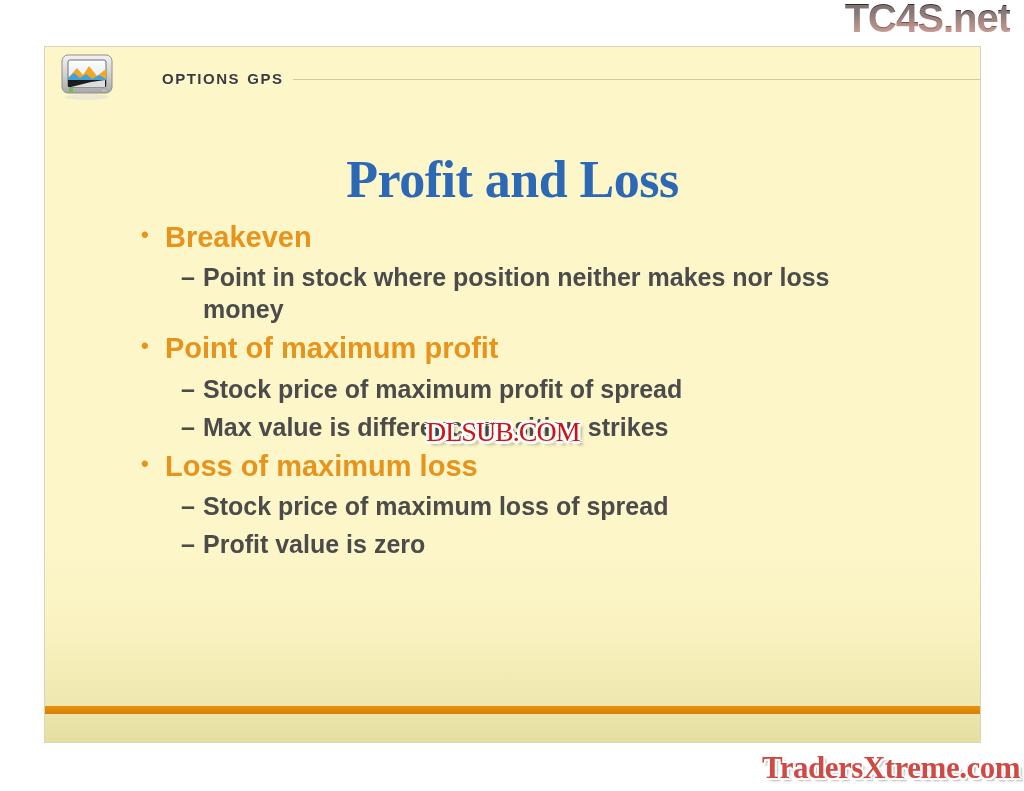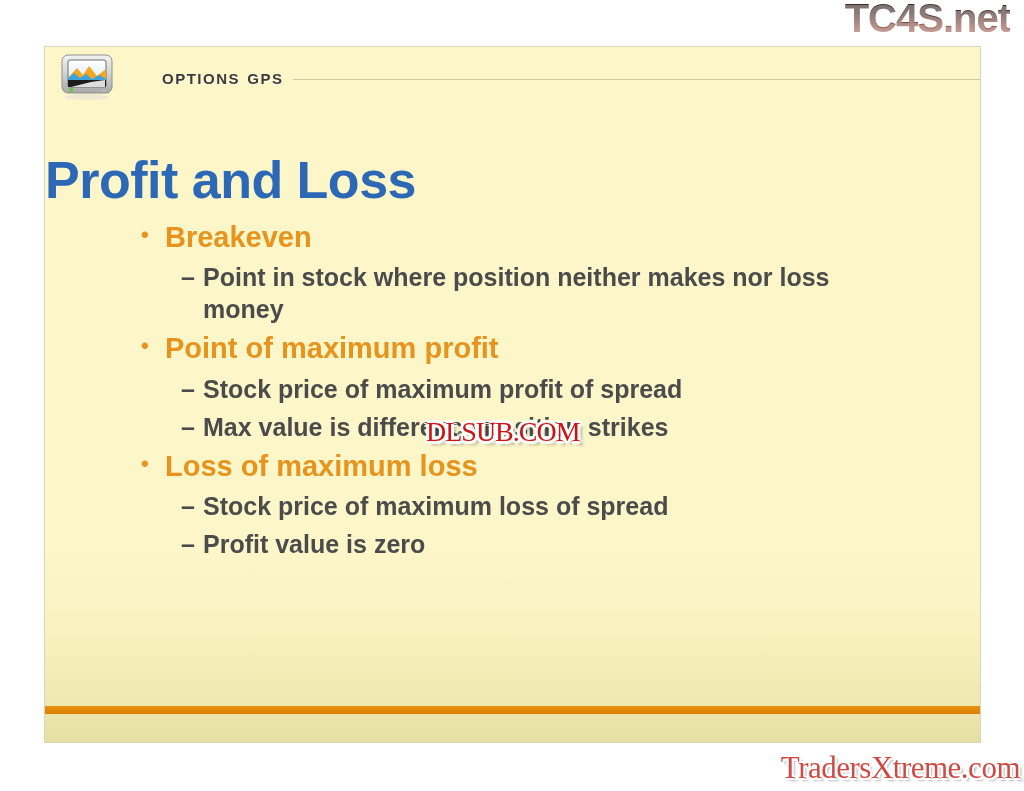--- a/index.html
+++ b/index.html
@@ -91,21 +91,22 @@
     height: 1px;
     background: #cfc9a4;
   }
 
   
   #slide-title {
     position: absolute;
     left: 0;
     top: 72px;
     width: 100%;
-    font-family: Liberation Sans, sans-serif;
+    text-align: center;
+    font-family: Liberation Serif, serif;
     font-weight: bold;
     font-size: 52px;
     line-height: 1;
     color: #2c68b5;
     letter-spacing: -0.5px;
   }
 
   
   #slide-body {
     position: absolute;
@@ -205,21 +206,21 @@
        0   -3px 0 #ffffff,  0    3px 0 #ffffff,
        4px  4px 3px rgba(0,0,0,0.35);
   }
 
   
   #tradersxtreme-watermark {
     position: absolute;
     right: 4px;
     bottom: 8px;
     font-family: "Liberation Serif", serif;
-    font-weight: normal;
+    font-weight: bold;
     font-size: 31px;
     line-height: 1;
     letter-spacing: -0.5px;
     color: #cf4a44;
     z-index: 40;
     white-space: nowrap;
     text-shadow:
       -1.5px -1.5px 0 #ffffff,  1.5px -1.5px 0 #ffffff,
       -1.5px  1.5px 0 #ffffff,  1.5px  1.5px 0 #ffffff,
       -2px 0 0 #ffffff, 2px 0 0 #ffffff,

